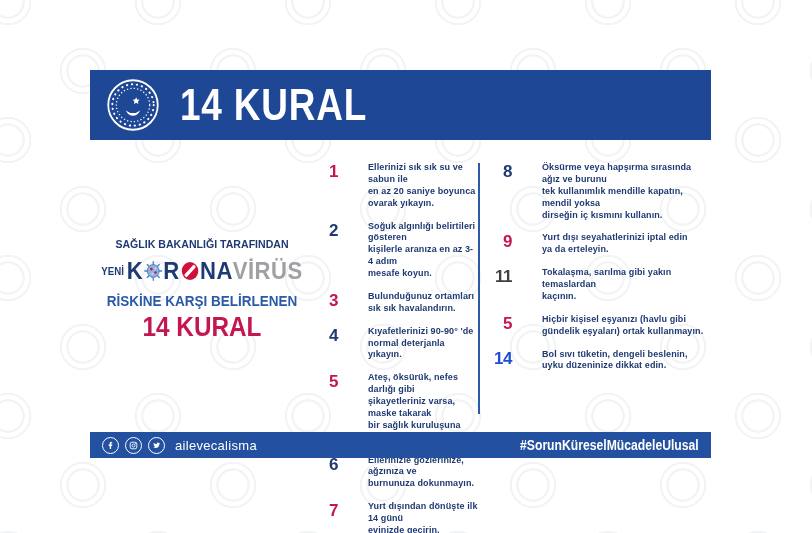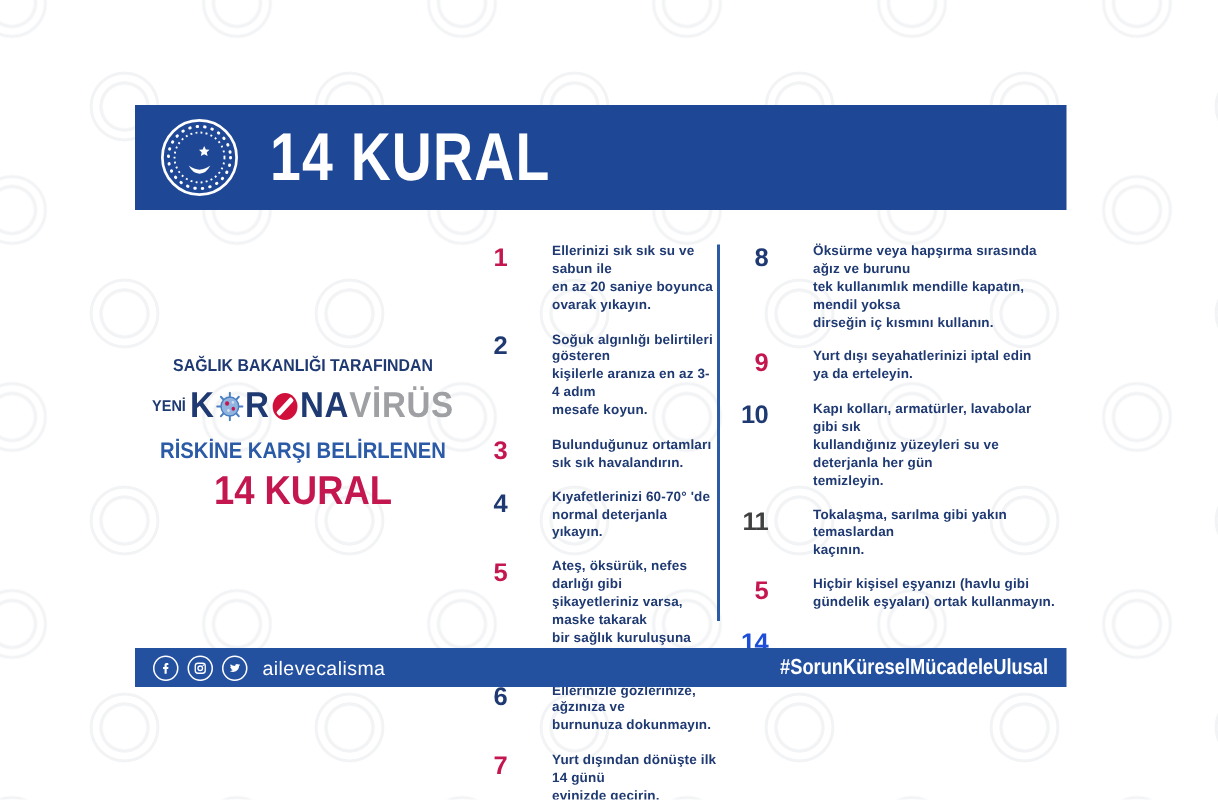--- a/index.html
+++ b/index.html
@@ -132,21 +132,21 @@
   </div>
 
   <div class="rule">
     <span class="rule-num" style="color: rgb(196, 22, 79);">3</span>
     <span class="rule-text" style="color:#1F3A72;">Bulunduğunuz ortamları
 sık sık havalandırın.</span>
   </div>
 
   <div class="rule">
     <span class="rule-num" style="color: rgb(31, 58, 114);">4</span>
-    <span class="rule-text" style="color:#1F3A72;">Kıyafetlerinizi 60-70° 'de
+    <span class="rule-text" style="color:#1F3A72;">Kıyafetlerinizi 90-90° 'de
 normal deterjanla yıkayın.</span>
   </div>
 
   <div class="rule">
     <span class="rule-num" style="color: rgb(196, 22, 79);">5</span>
     <span class="rule-text" style="color:#1F3A72;">Ateş, öksürük, nefes darlığı gibi
 şikayetleriniz varsa, maske takarak
 bir sağlık kuruluşuna başvurun.</span>
   </div>
 
@@ -170,42 +170,38 @@
 tek kullanımlık mendille kapatın, mendil yoksa
 dirseğin iç kısmını kullanın.</span>
   </div>
 
   <div class="rule">
     <span class="rule-num" style="color: rgb(196, 22, 79);">9</span>
     <span class="rule-text" style="color:#1F3A72;">Yurt dışı seyahatlerinizi iptal edin
 ya da erteleyin.</span>
   </div>
 
-  <div class="rule">
-    <span class="rule-num" style="color: rgb(31, 58, 114);">10</span>
-    <span class="rule-text" style="color:#1F3A72;">Kapı kolları, armatürler, lavabolar gibi sık
-kullandığınız yüzeyleri su ve deterjanla her gün
-temizleyin.</span>
-  </div>
 
   <div class="rule">
     <span class="rule-num" style="color: #404040; text-align: right;">11</span>
     <span class="rule-text" style="color:#1F3A72;">Tokalaşma, sarılma gibi yakın temaslardan
 kaçının.</span>
   </div>
 
 
   <div class="rule">
     <span class="rule-num" style="color: rgb(196, 22, 79);">5</span>
     <span class="rule-text" style="color:#1F3A72;">Hiçbir kişisel eşyanızı (havlu gibi
 gündelik eşyaları) ortak kullanmayın.</span>
   </div>
 
   <div class="rule">
     <span class="rule-num" style="color: #1d4ed8;">14</span>
+    <span class="rule-text" style="color:#1F3A72;">Bol sıvı tüketin, dengeli beslenin,
+uyku düzeninize dikkat edin.</span>
   </div>
 </div>
 
 <div class="footer" style="background:#2450A0;">
   <div class="footer-left">
     <span class="soc">
       <svg viewBox="0 0 10 10">
           <path d="M6.8 1.2 H5.6 C4.6 1.2 4.1 1.8 4.1 2.8 V4 H3 V5.5 H4.1 V9 H5.7 V5.5 H6.8 L7 4 H5.7 V3 C5.7 2.7 5.9 2.6 6.1 2.6 H7 Z" fill="#ffffff"></path>
         </svg>
     </span>

